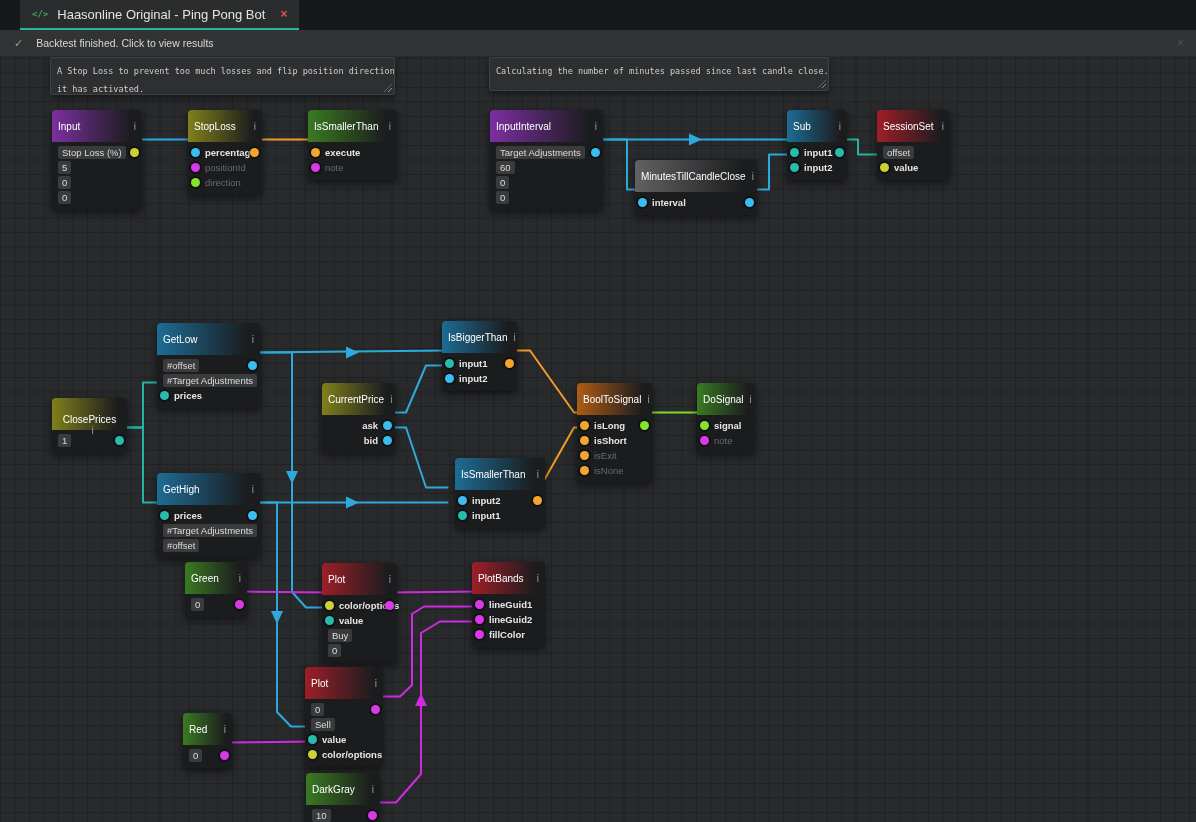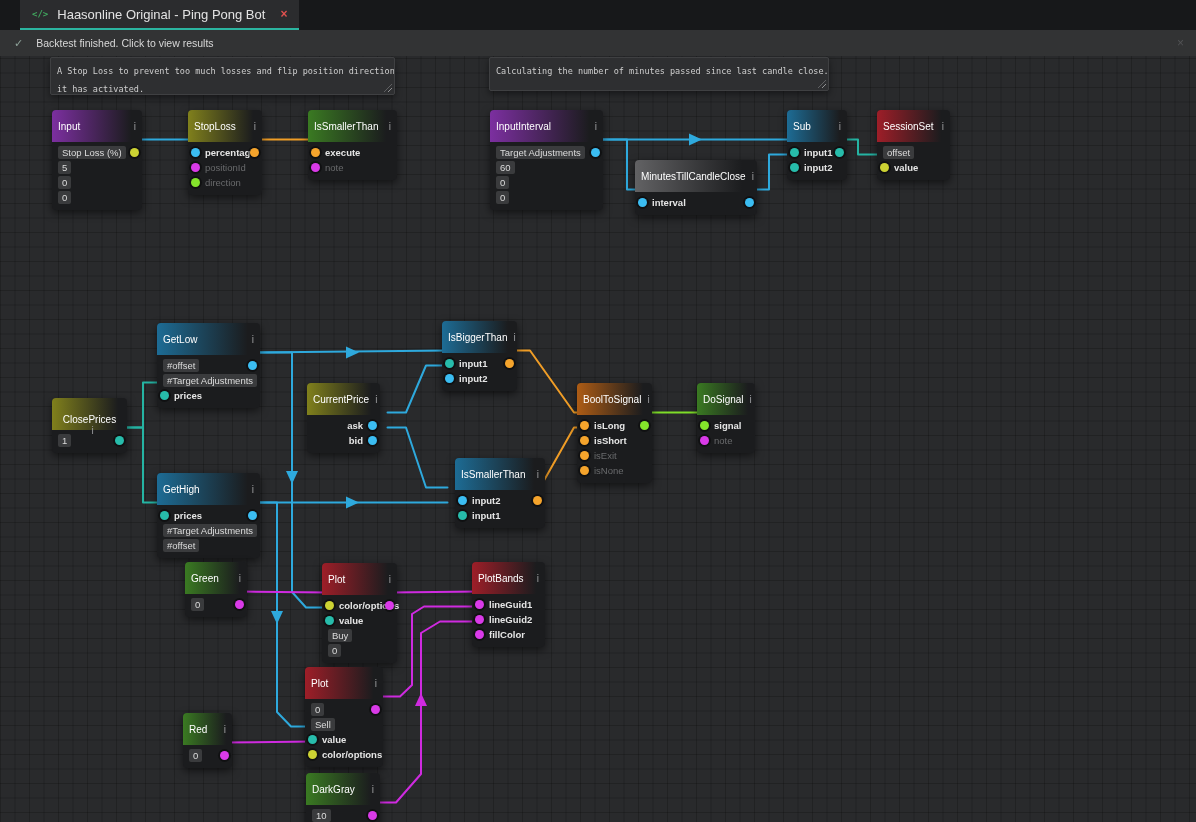--- a/index.html
+++ b/index.html
@@ -265,21 +265,21 @@
         </div>
         <div class="nrow">
           <span class="field">#Target Adjustments</span>
         </div>
         <div class="nrow">
           <span class="port pin" style="background: rgb(39, 188, 171);"></span>
           <span class="lbl">prices</span>
         </div>
       </div>
     </div>
-    <div class="node" style="left: 307px; top: 383px; width: 73px;">
+    <div class="node" style="left: 322px; top: 383px; width: 73px;">
       <div class="nhead" style="background: linear-gradient(90deg, rgb(128, 128, 28) 0%, rgba(27, 28, 30, 0) 88%);">
         <span class="ntitle">CurrentPrice</span>
         <span class="ninfo">i</span>
       </div>
       <div class="nbody">
         <div class="nrow outl">
           <span class="lbl">ask</span>
           <span class="port pin" style="background: rgb(59, 189, 242);"></span>
         </div>
         <div class="nrow outl">

